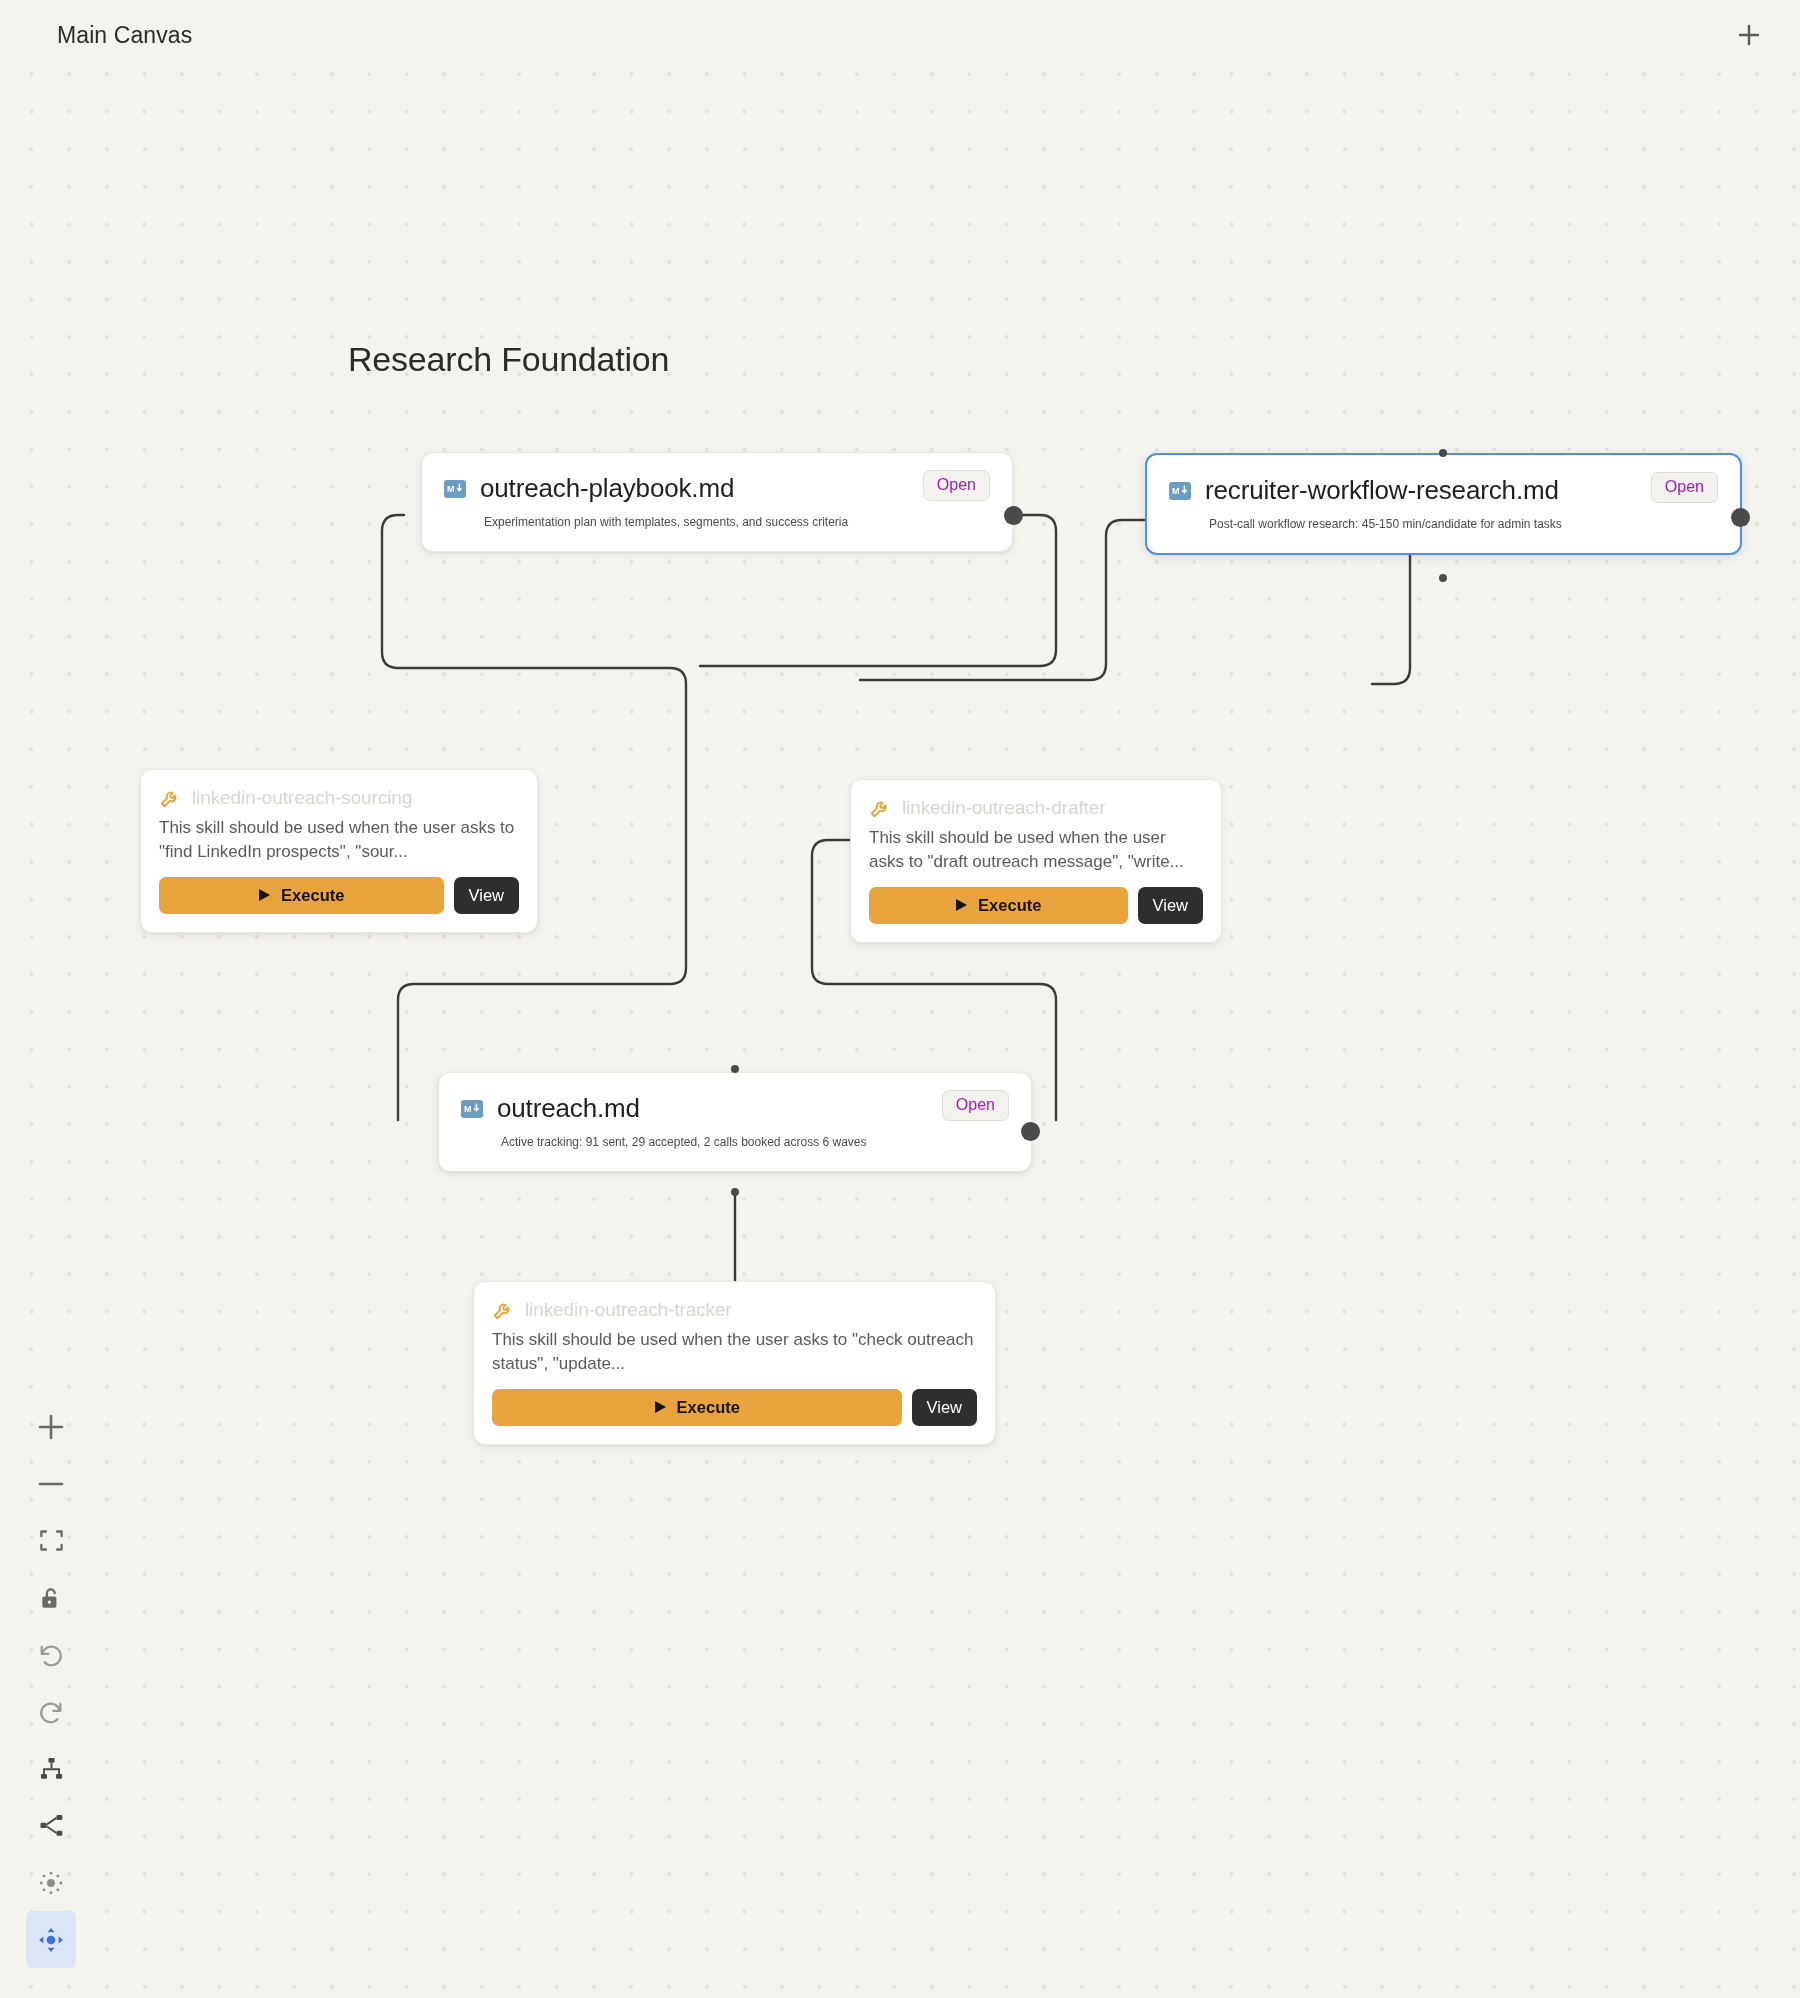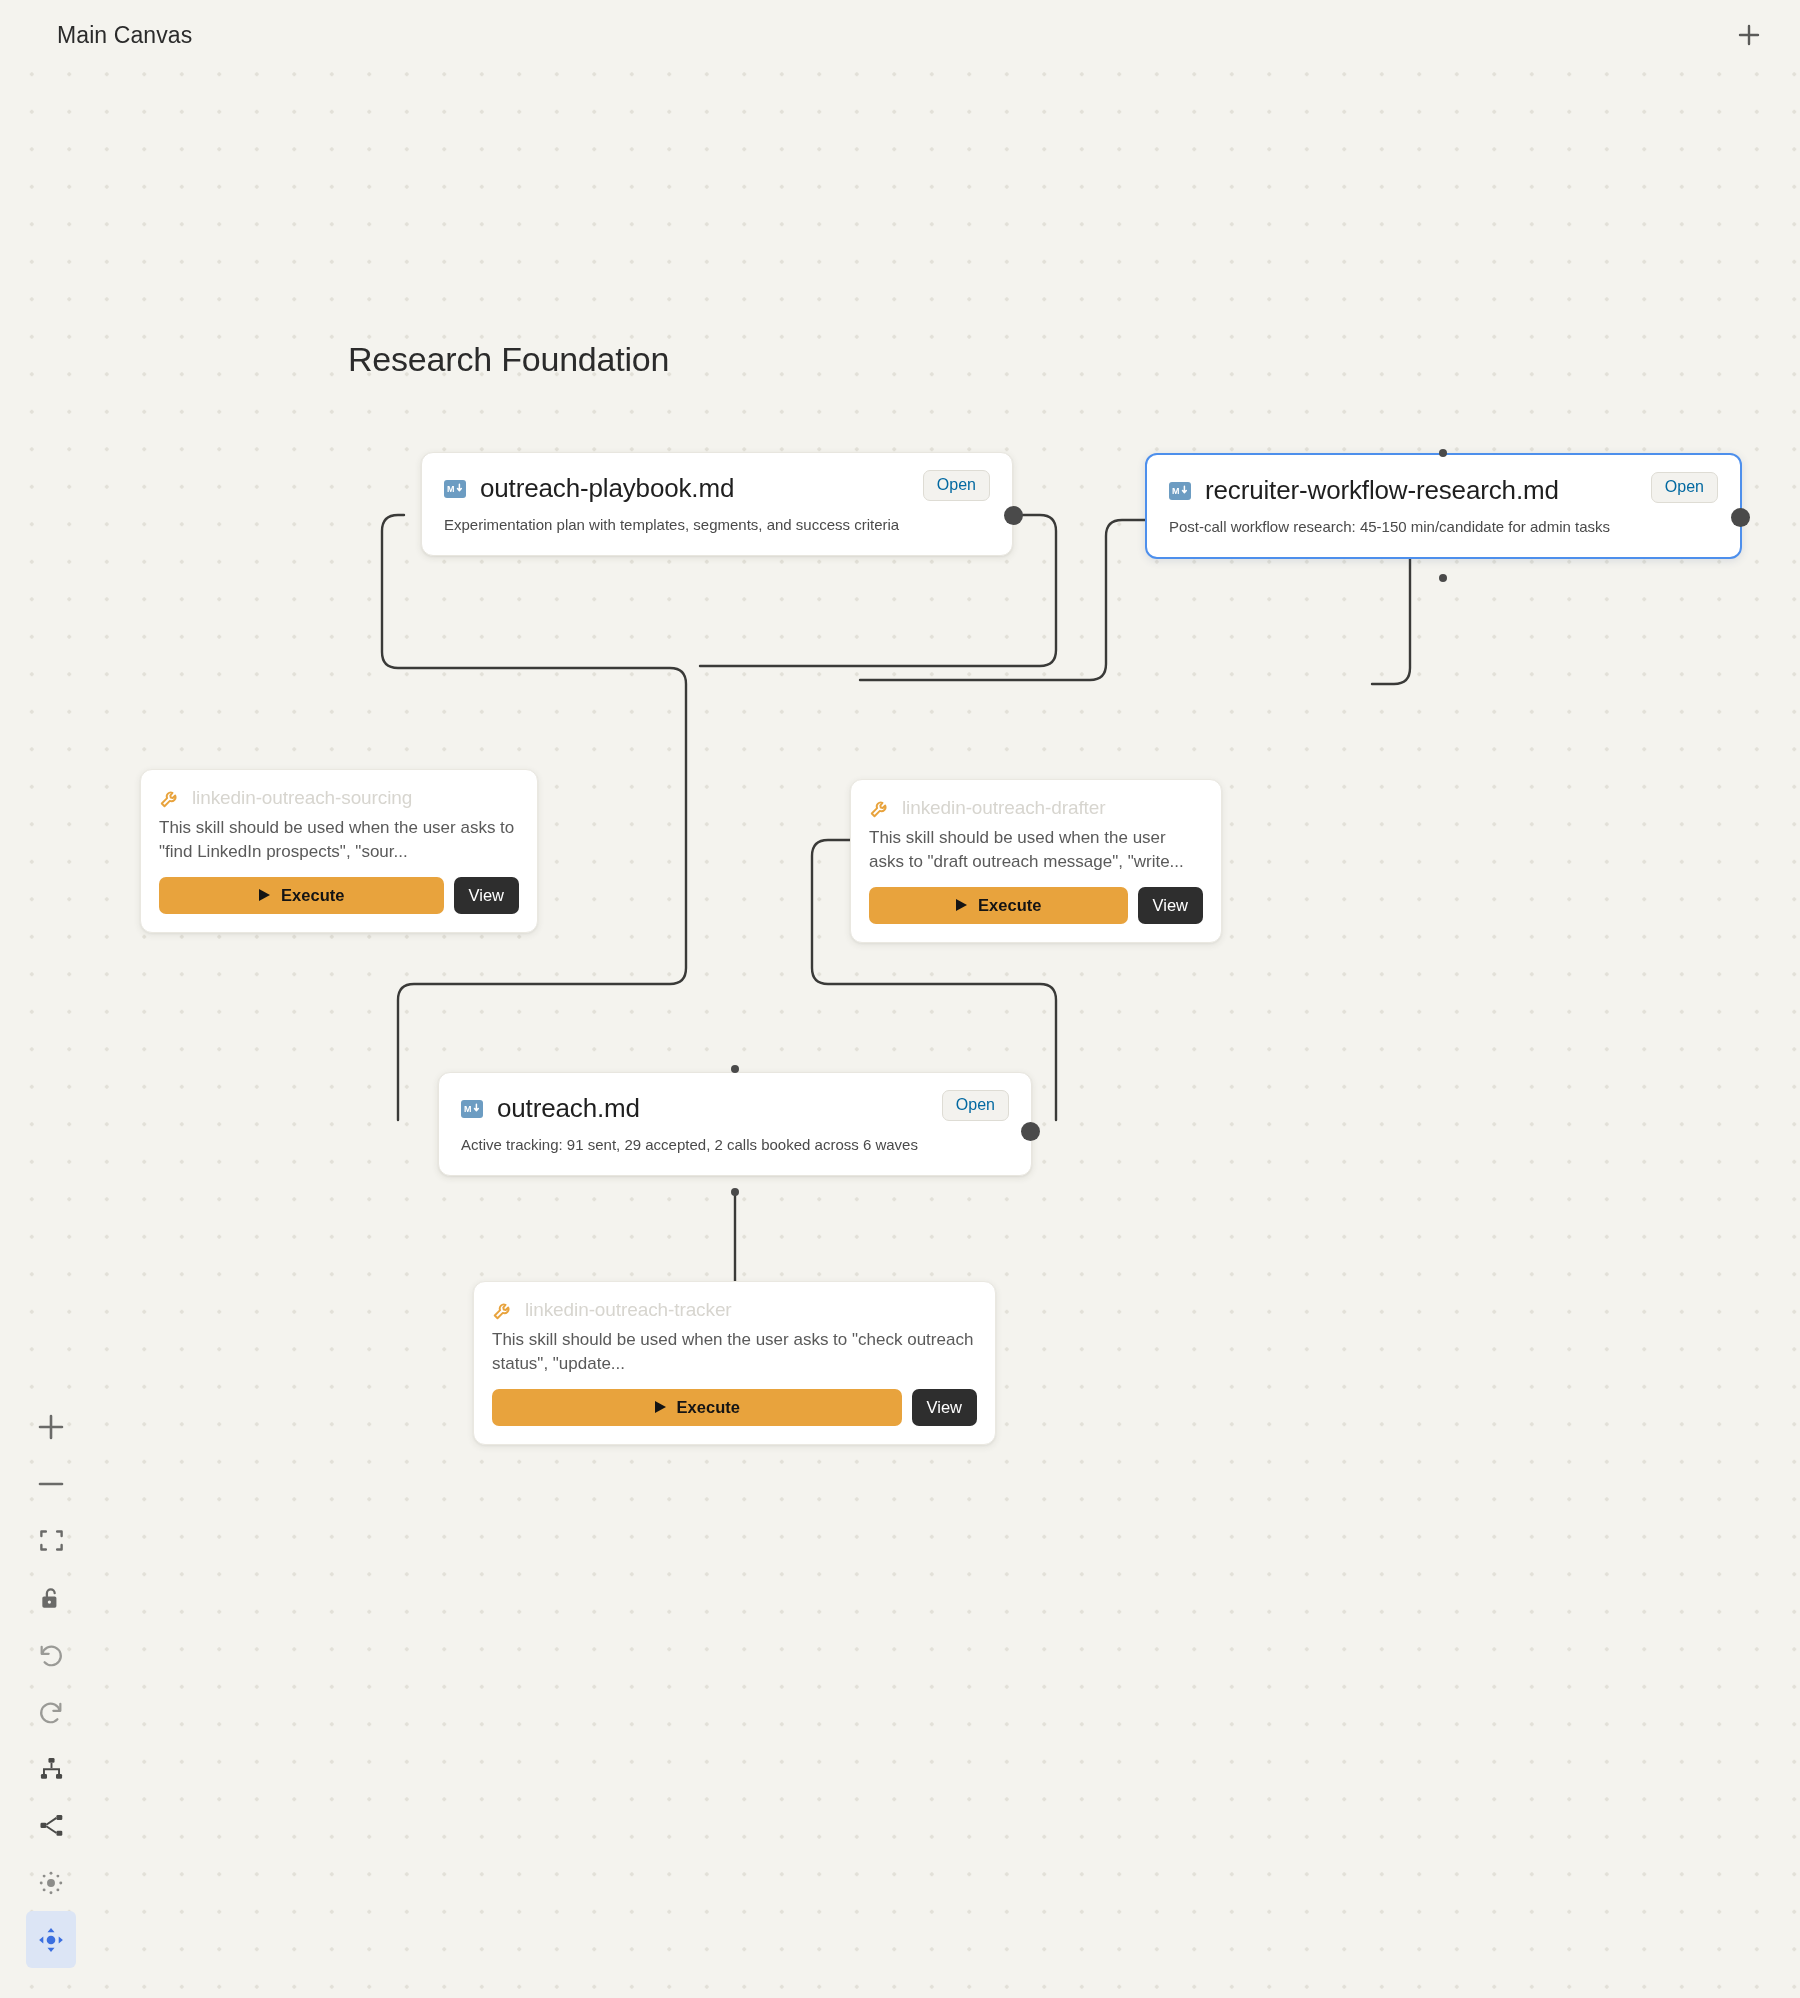--- a/index.html
+++ b/index.html
@@ -83,29 +83,29 @@
     flex: 0 0 auto;
     margin-right: 14px;
   }
   .md-icon svg { display:block; }
   .file-title {
     font-size: 26px; color: #1F1F1F; letter-spacing: -.15px;
     white-space: nowrap;
   }
   .open-btn {
     position: absolute; right: 0; top: -3px;
-    font-size: 16px; color: #0369a1;
+    font-size: 16px; color: #a21caf;
     background: #F3F2EE;
     border: 1px solid #DEDCD4;
     border-radius: 7px;
     padding: 5px 13px 6px 13px;
     cursor: pointer; line-height: 1.1;
   }
   .file-desc {
-    font-size: 15px; color: #4A4A4A; line-height: 1.42;
+    font-size: 12px; color: #4A4A4A; line-height: 1.42; margin-left: 40px;
   }
 
   
   .skill-node {
     background: #FFFFFF;
     border: 1px solid #EAE8E1;
     box-shadow: 0 2px 7px rgba(60,55,40,.09), 0 1px 2px rgba(60,55,40,.05);
     padding: 17px 18px 18px 18px;
   }
   .skill-head {

